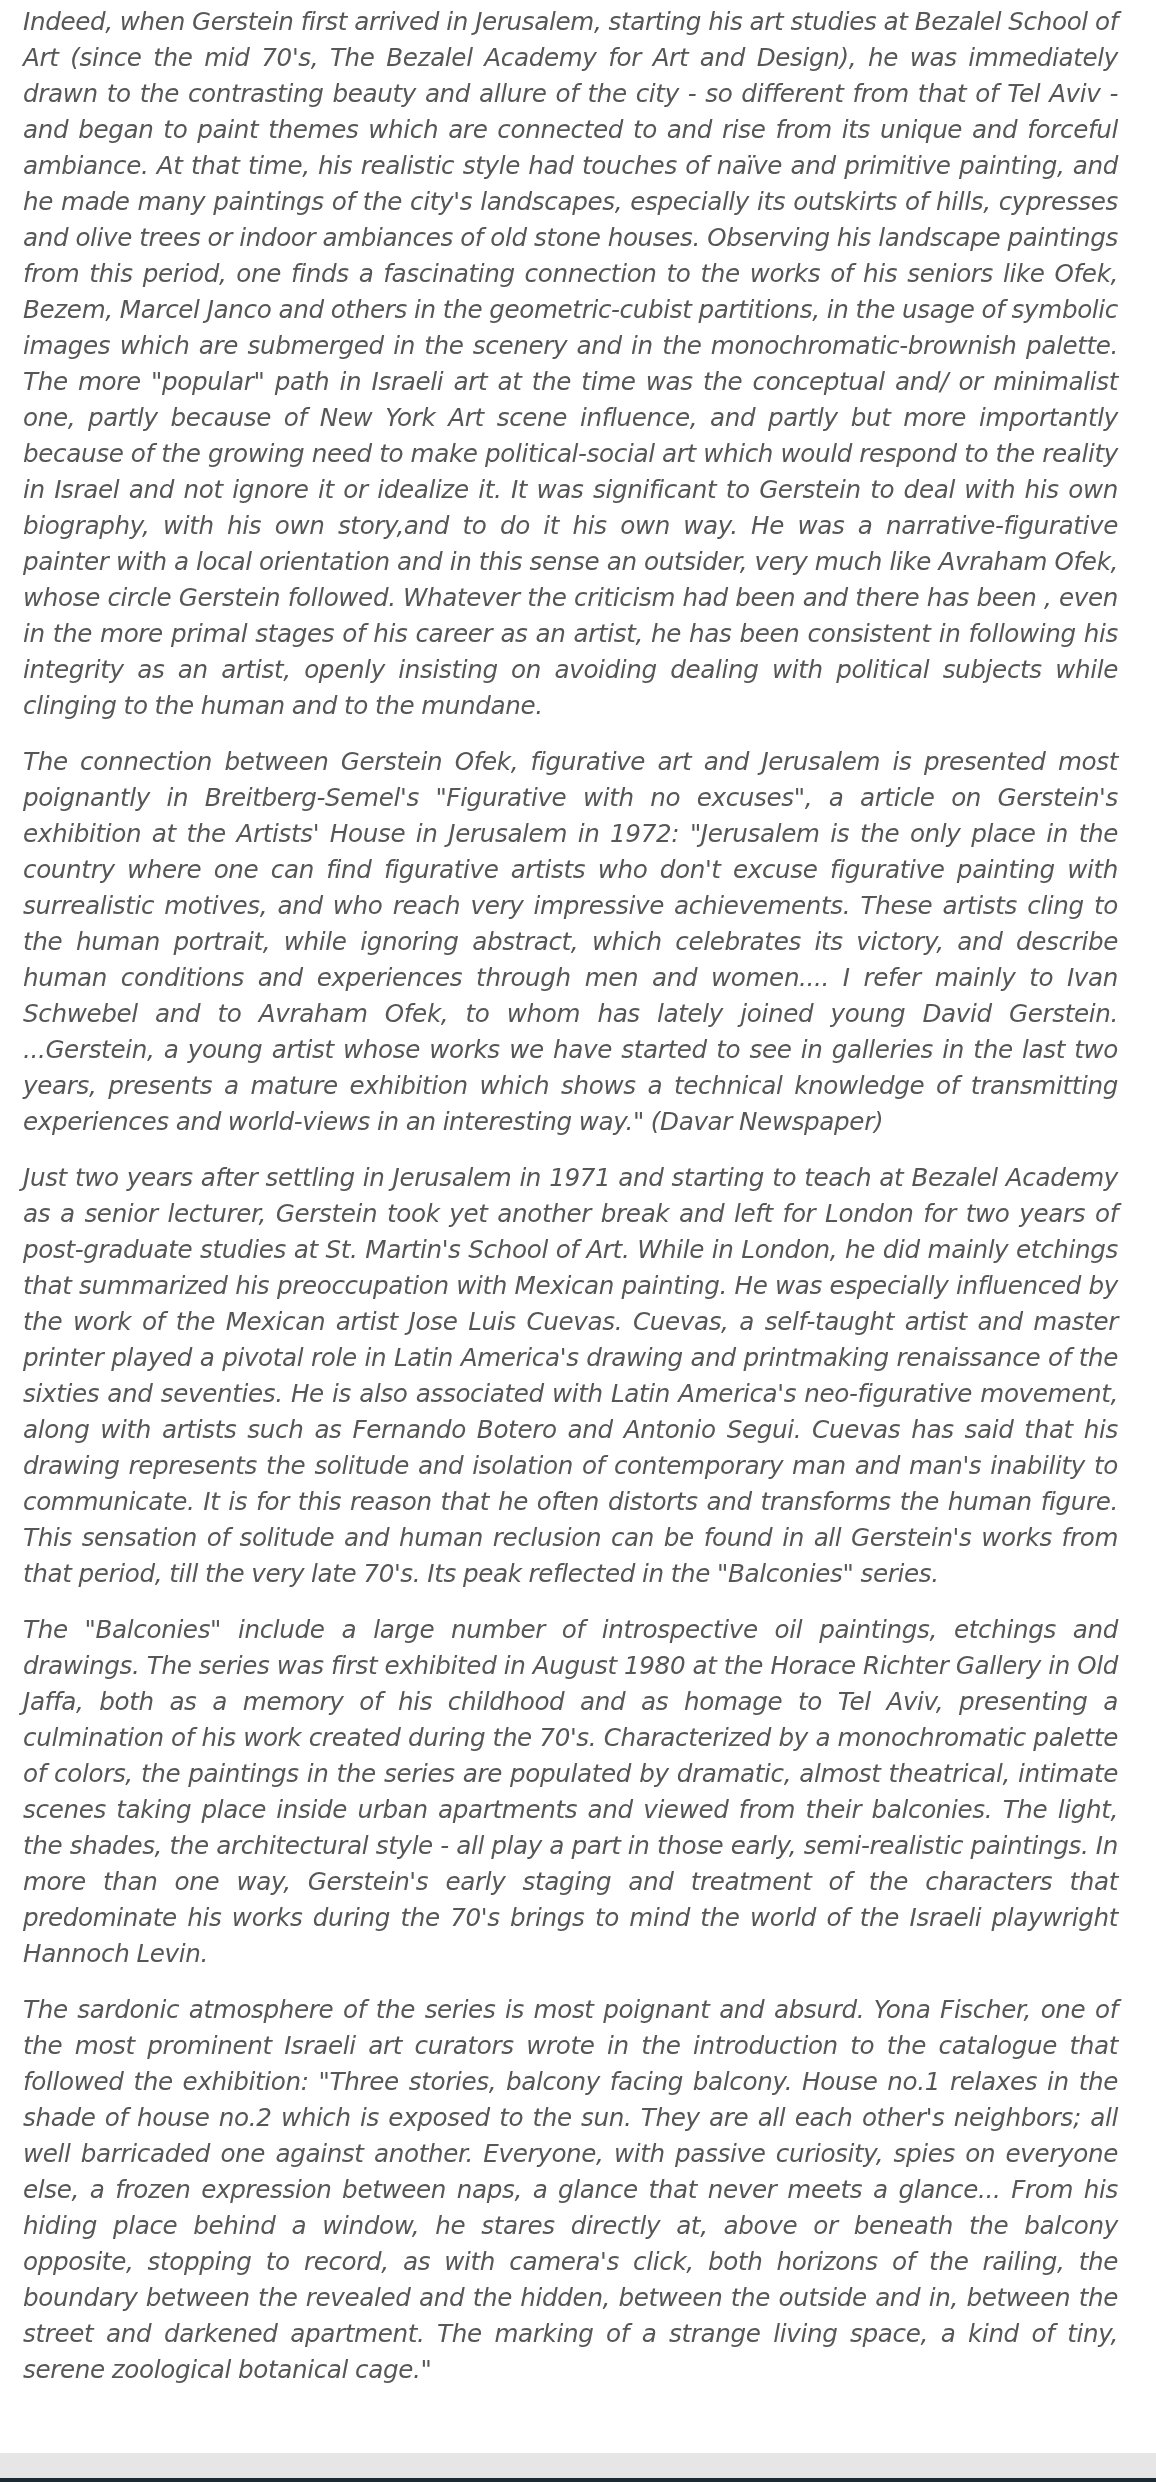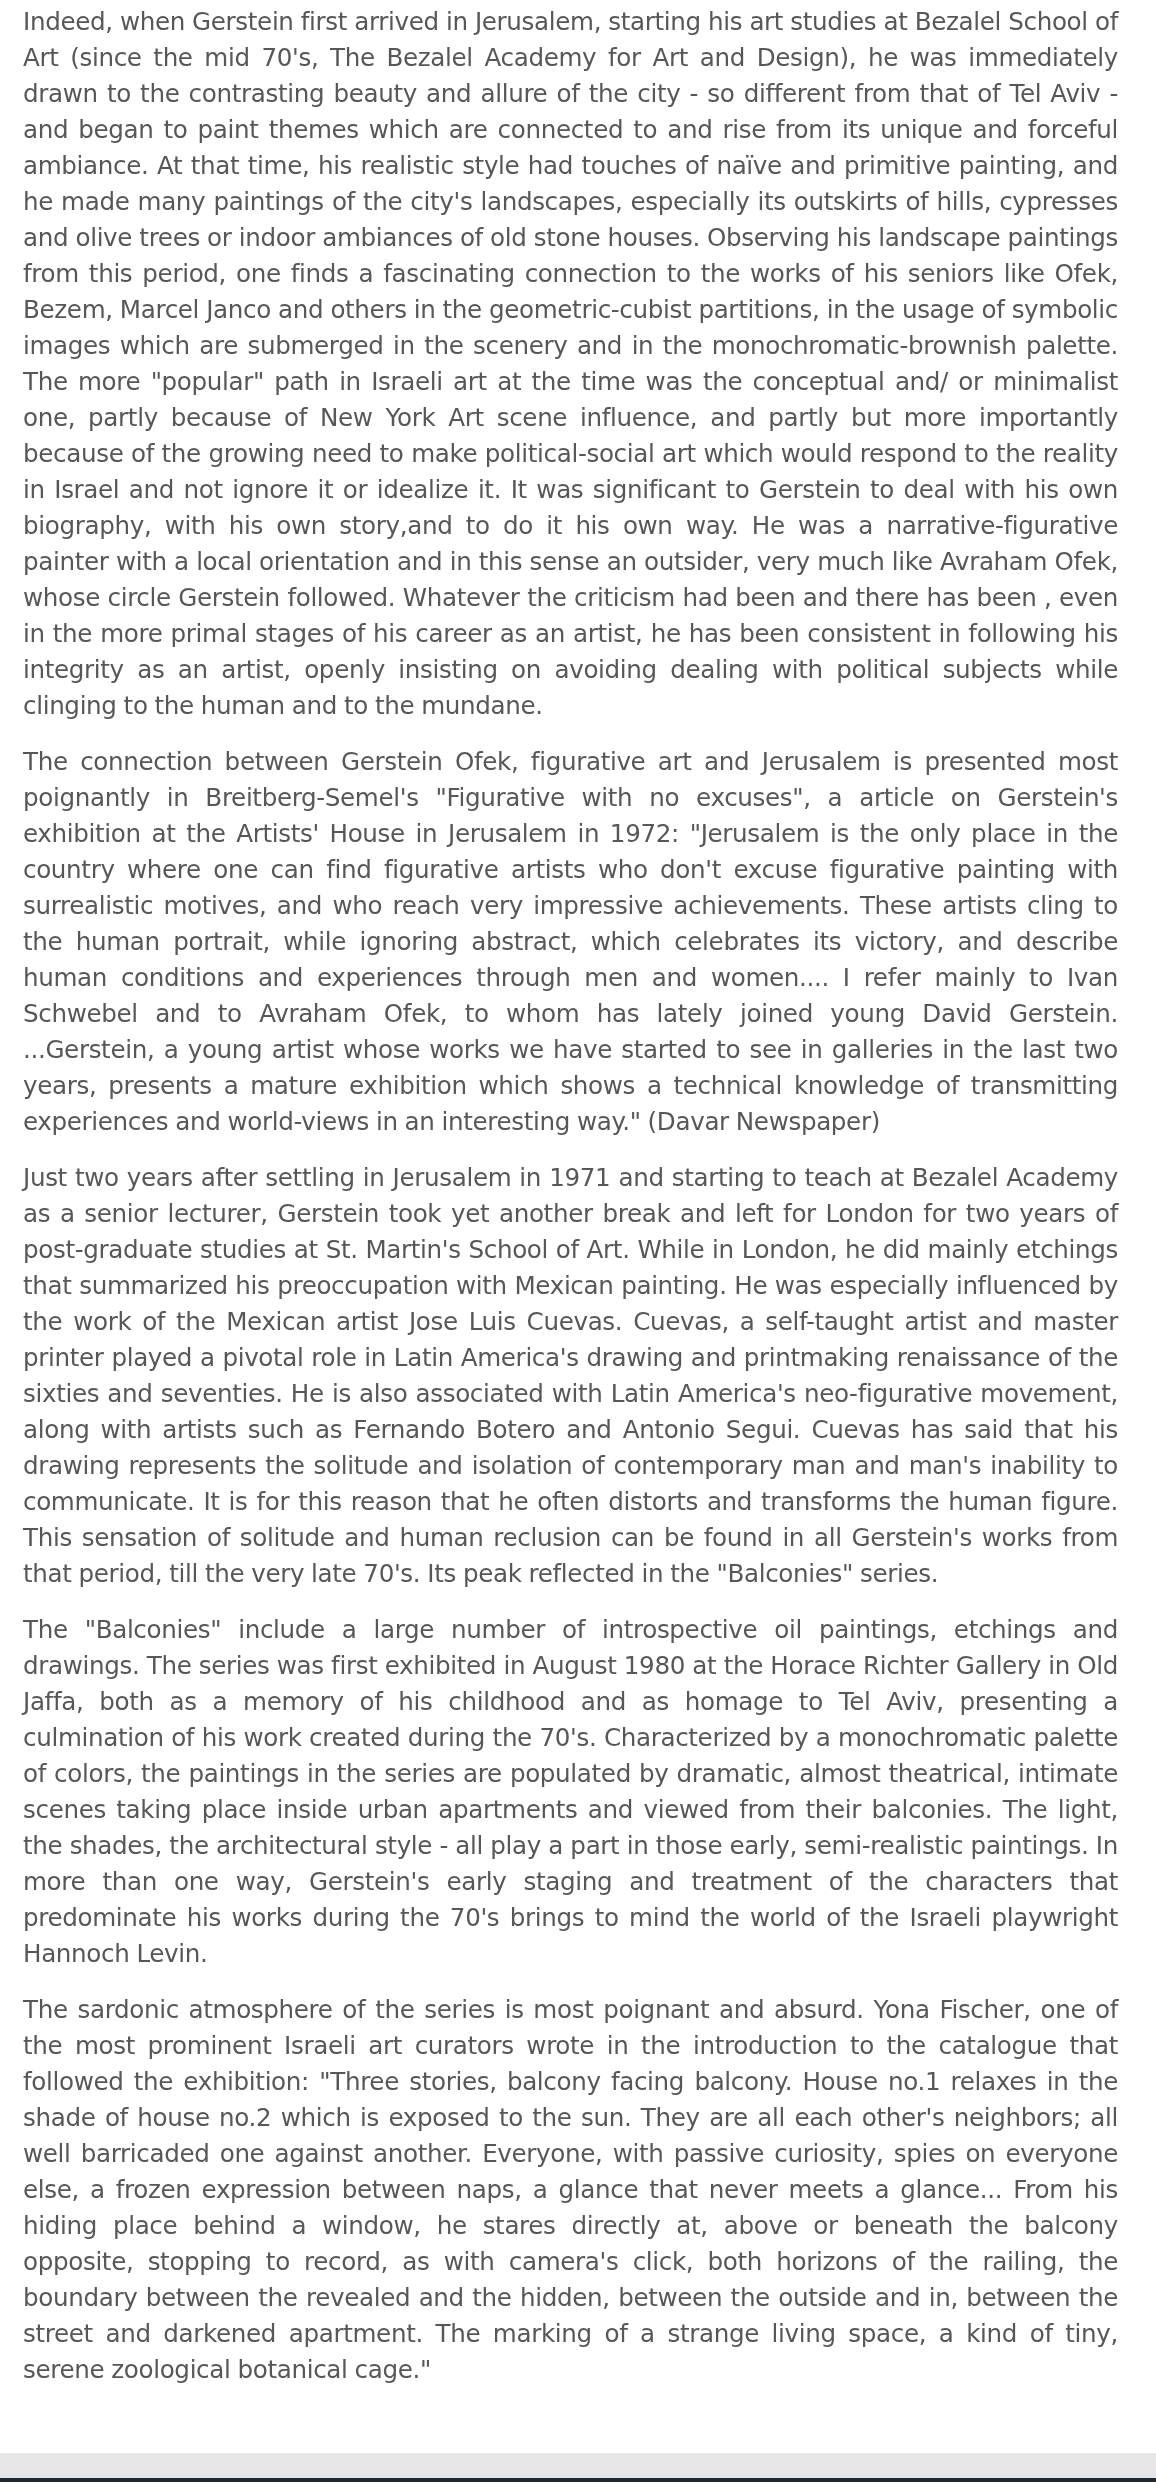--- a/index.html
+++ b/index.html
@@ -17,20 +17,21 @@
   }
   .article p {
     margin: 0 0 20px 0;
     font-family: "DejaVu Sans", sans-serif;
     font-size: 24.6px;
     line-height: 36px;
     color: #575757;
     text-align: justify;
     letter-spacing: -0.35px;
     word-spacing: -0.5px;
+    font-style: italic;
   }
   .bottom-band {
     position: absolute;
     left: 0; right: 0;
     top: 2453px;
     height: 25px;
     background: rgba(200,200,200,0.45);
     pointer-events: none;
   }
   .bottom-bar {

